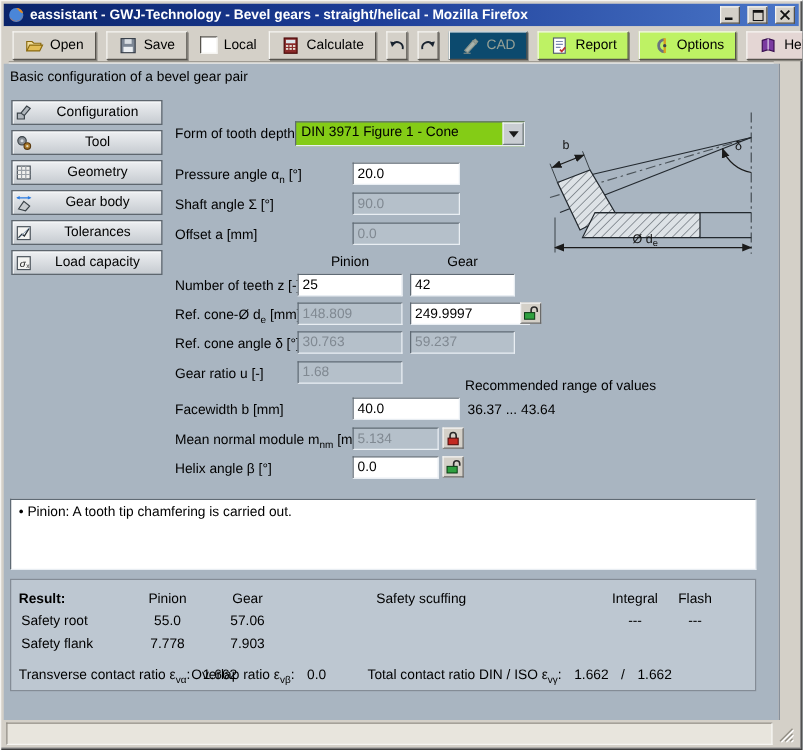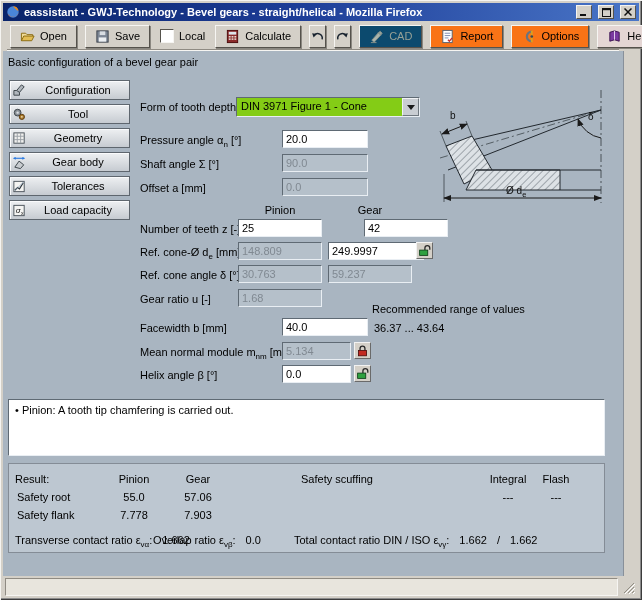--- a/index.html
+++ b/index.html
@@ -13,21 +13,21 @@
     display:flex;align-items:center;padding:0 3px;box-sizing:border-box;gap:4px;}
   .titlebar .title{color:#fff;font-weight:bold;font-size:11px;white-space:nowrap;flex:1;}
   .winbtn{width:16px;height:14px;background:#d4d0c8;border:1px solid;border-color:#f4f3f0 #55524c #55524c #f4f3f0;
     display:flex;align-items:center;justify-content:center;padding:0;margin-left:2px;box-sizing:border-box;}
   
   .toolbar{position:absolute;left:3px;top:21px;width:636px;height:30px;background:#d4d0c8;
     display:flex;align-items:center;gap:8px;padding-left:7px;box-sizing:border-box;}
   .tb-btn{display:inline-flex;align-items:center;gap:5px;height:23px;padding:0 9px;background:#d4d0c8;
     border:1px solid;border-color:#f6f5f2 #55524c #55524c #f6f5f2;box-shadow:1px 1px 0 #8a8780;
     font-size:11px;font-family:inherit;cursor:default;white-space:nowrap;}
-  .tb-btn.tint-green{background:#f97316;justify-content:space-between;}
+  .tb-btn.tint-green{background:#bef264;justify-content:space-between;}
   .tb-btn.tint-pink{background:#e4d6d4;}
   .tb-btn.disabled{background:#0c4a6e;color:#96a096;}
   .tb-sm{width:34px;justify-content:center;padding:0;}
   .checkwrap{display:inline-flex;align-items:center;gap:5px;margin:0 2px;}
   .checkbox{width:12px;height:12px;background:#fff;border:1px solid;border-color:#55524c #f6f5f2 #f6f5f2 #55524c;display:inline-block;}
   .tbsep{position:absolute;left:7px;top:49px;width:612px;height:0;border-top:1px solid #8f8b83;border-bottom:1px solid #f6f5f2;}
   
   .content{position:absolute;left:3px;top:51px;width:620px;height:525px;background:#a9b5c1;}
   .rightframe{position:absolute;left:623px;top:51px;width:16px;height:525px;background:#d4d0c8;border-left:1px solid #88909a;box-sizing:border-box;}
   .lbl{position:absolute;white-space:nowrap;}
@@ -251,21 +251,21 @@
   <input class="inp ro" readonly="" style="left: 282px; top: 154px; width: 86px;" value="90.0">
 
   <span class="lbl" style="left:140px;top:182px;">Offset a [mm]</span>
   <input class="inp ro" readonly="" style="left: 282px; top: 178px; width: 86px;" value="0.0">
 
   <span class="chead" style="left:238px;top:204px;width:84px;">Pinion</span>
   <span class="chead" style="left:328px;top:204px;width:84px;">Gear</span>
 
   <span class="lbl" style="left:140px;top:223px;">Number of teeth z [-]</span>
   <input class="inp" style="left: 238px; top: 219px; width: 84px;" value="25">
-  <input class="inp" style="left: 328px; top: 219px; width: 84px; margin-left: 36px;" value="42">
+  <input class="inp" style="left: 328px; top: 219px; width: 84px;" value="42">
 
   <span class="lbl" style="left:140px;top:246px;"><span>Ref. cone-Ø d</span><sub>e</sub><span> [mm]</span></span>
   <input class="inp ro" readonly="" style="left: 238px; top: 242px; width: 84px;" value="148.809">
   <input class="inp" style="left: 328px; top: 242px; width: 96px;" value="249.9997">
   <button class="lock-btn" style="left:416px;top:242px;">
     <svg width="13" height="13" viewBox="0 0 16 16">
       <path d="M8.5 7.5 V5 a3 3 0 0 1 6 0 V7" fill="none" stroke="#2a2a2a" stroke-width="1.6"></path>
       <rect x="2" y="7.5" width="10" height="6.5" stroke="#0a3a14" fill="#2fa040"></rect>
     </svg>
   </button>
@@ -328,21 +328,21 @@
     <line x1="8" y1="88" x2="8" y2="116" stroke="#3a4248" stroke-width="0.8"></line>
     <line x1="8" y1="112" x2="165" y2="112" stroke="#1a1a1a" marker-start="url(#arr)" marker-end="url(#arr)"></line>
     <text x="70" y="108" font-size="10" fill="#111"><tspan>Ø d</tspan><tspan dy="2.5" font-size="7.5">e</tspan></text>
   </svg>
 
   <div class="msgbox">
     <span>• Pinion: A tooth tip chamfering is carried out.</span>
   </div>
 
   <div class="results">
-    <span class="rt" style="left:6px;top:9px;font-weight:normal;">Result:</span>
+    <span class="rt" style="left:6px;top:9px;font-weight:bold;">Result:</span>
     <span class="rcol" style="left:95px;top:9px;">Pinion</span>
     <span class="rcol" style="left:159px;top:9px;">Gear</span>
     <span class="rt" style="left:292px;top:9px;">Safety scuffing</span>
     <span class="rcol" style="left:469px;top:9px;">Integral</span>
     <span class="rcol" style="left:517px;top:9px;">Flash</span>
 
     <span class="rt" style="left:8px;top:27px;">Safety root</span>
     <span class="rcol" style="left:95px;top:27px;">55.0</span>
     <span class="rcol" style="left:159px;top:27px;">57.06</span>
     <span class="rcol" style="left:469px;top:27px;">---</span>

